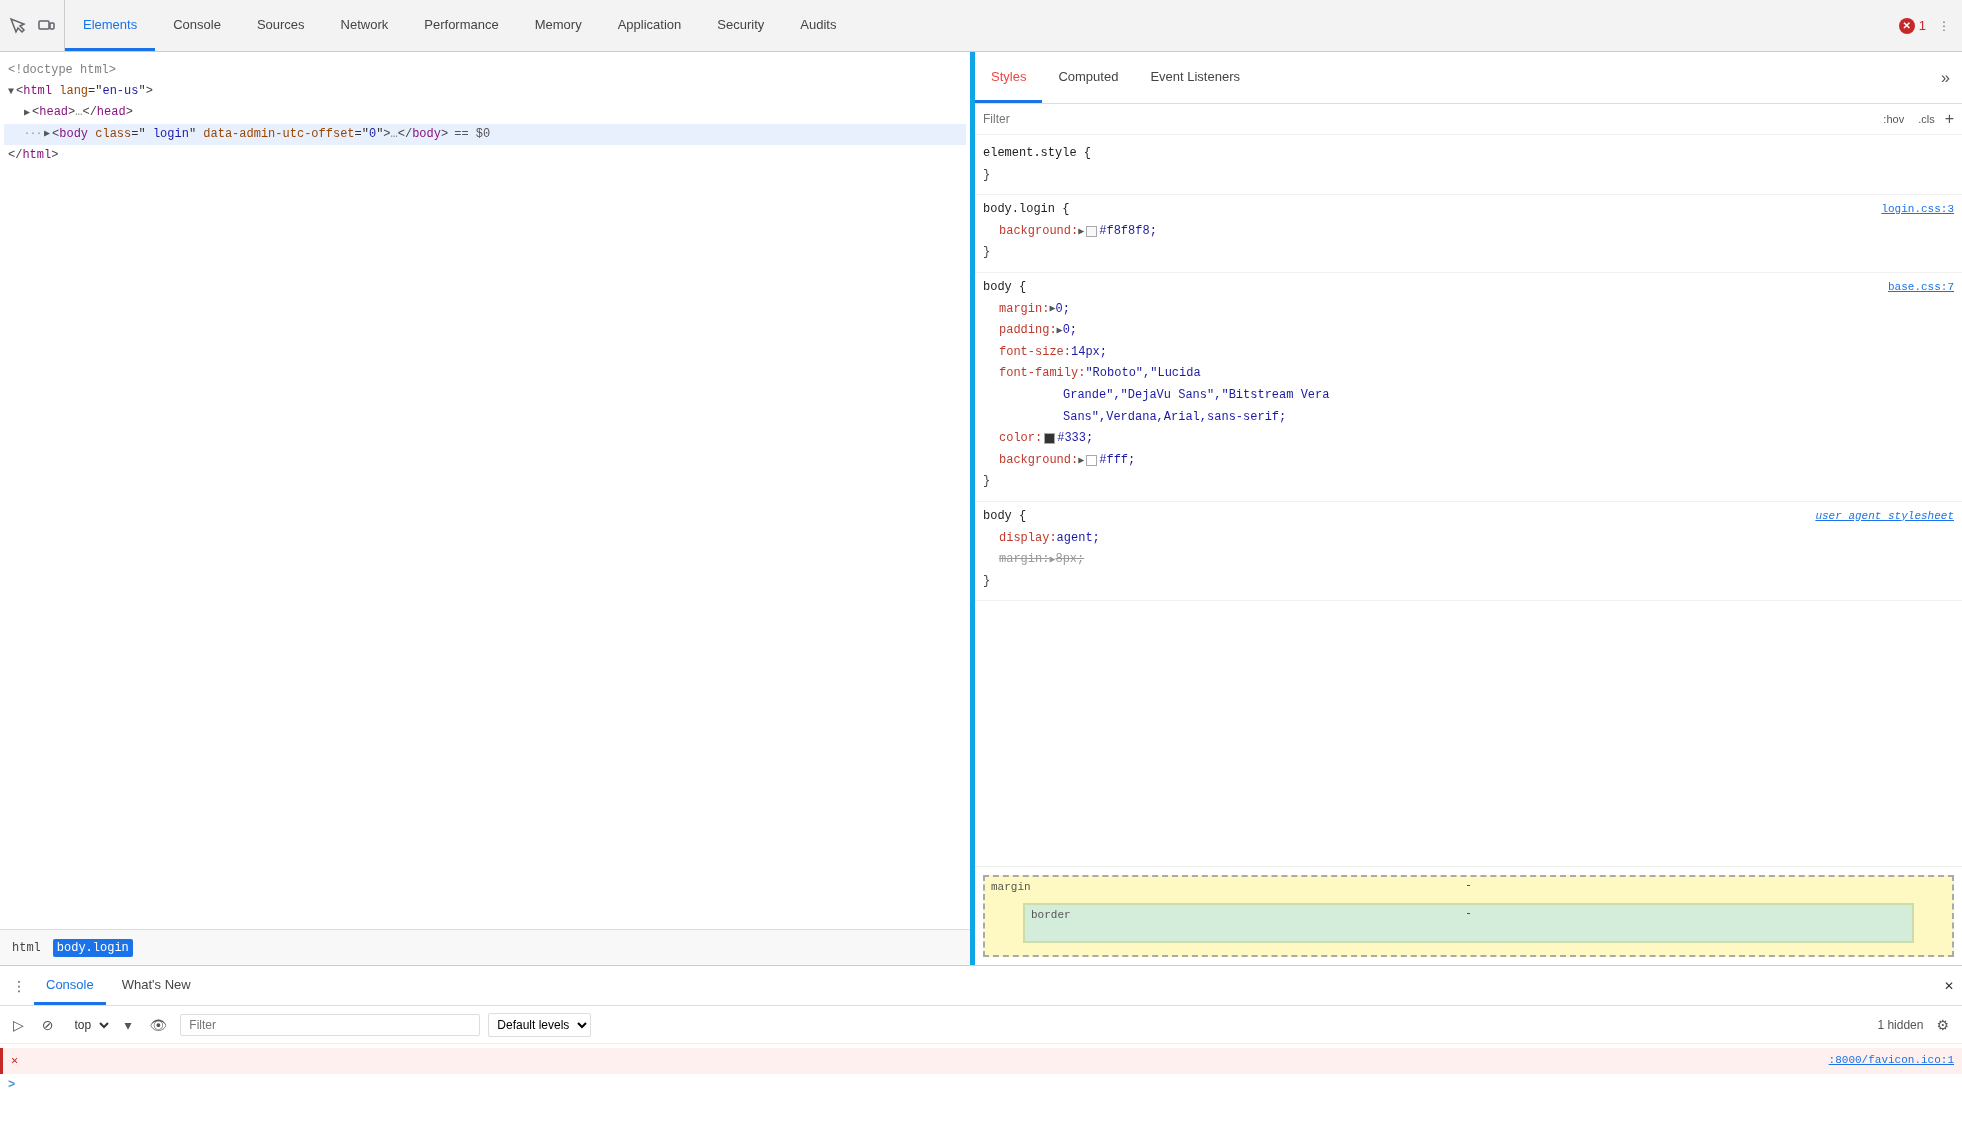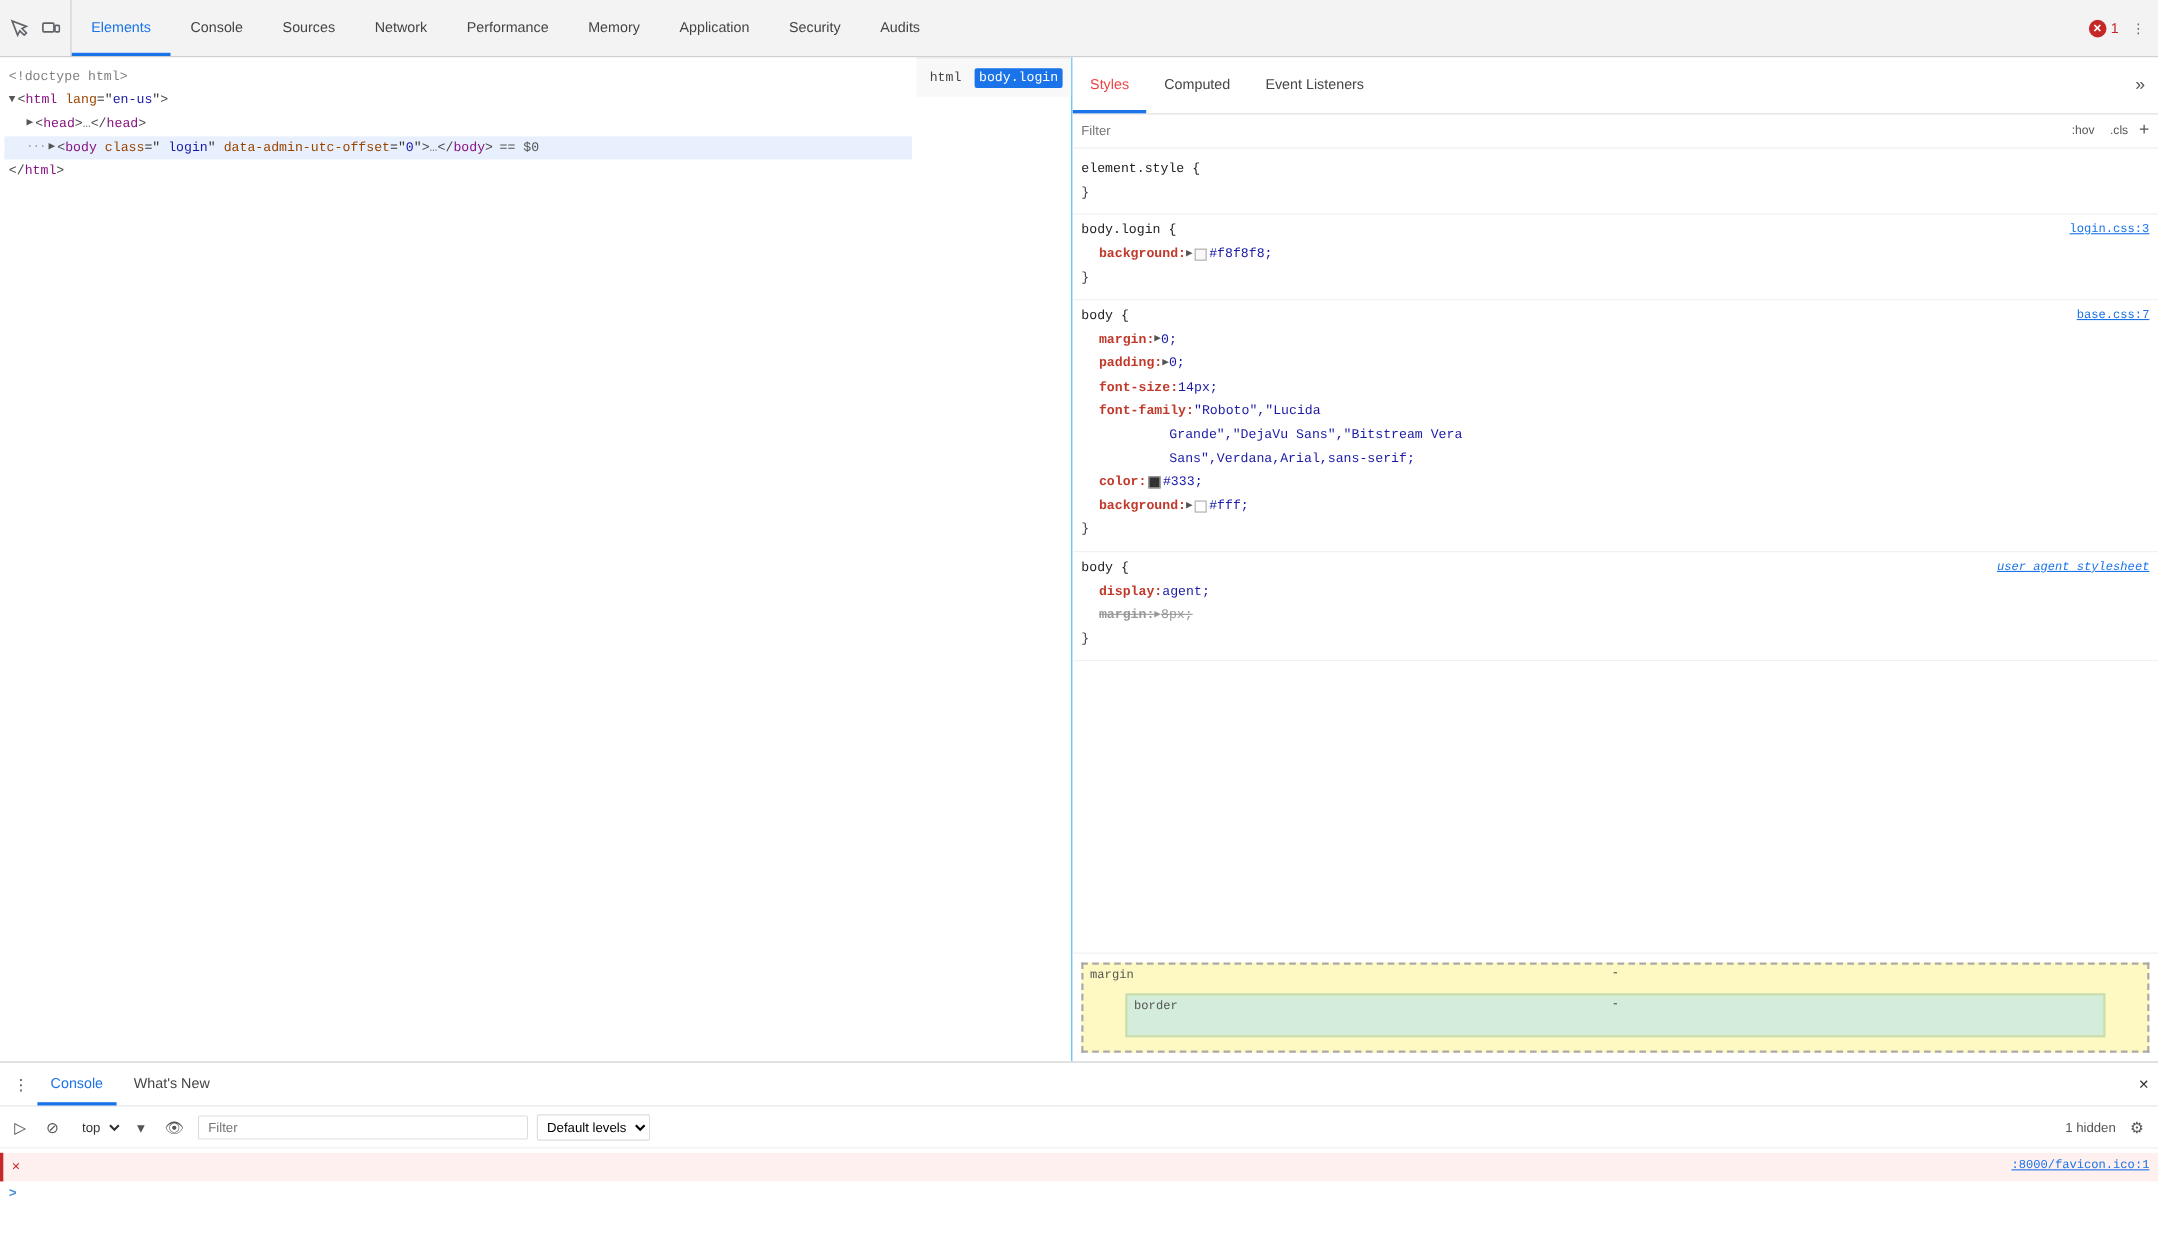--- a/index.html
+++ b/index.html
@@ -71,22 +71,23 @@
     .main-content {
       display: flex;
       flex: 1;
       overflow: hidden;
     }
 
     
     .left-panel {
       flex: 0 0 975px;
       background: #fff;
-      border-right: 1px solid #0ea5e9;
-      display: flex;
+      border-right: 5px solid #0ea5e9;
+      display: flex;
+      flex-direction: column;
       overflow: hidden;
     }
     .dom-content {
       flex: 1;
       padding: 8px 4px;
       font-family: "Consolas", "Courier New", monospace;
       font-size: 12px;
       line-height: 1.6;
       overflow: auto;
     }
@@ -242,21 +243,21 @@
       text-decoration: underline;
       cursor: pointer;
     }
     .css-brace { color: #444; }
     .css-property {
       padding-left: 16px;
       display: flex;
       align-items: center;
       gap: 0;
     }
-    .css-prop-name { color: #c0392b; font-weight: bold; }
+    .css-prop-name { color: #c0392b; }
     .css-prop-value { color: #1a1aa6; }
     .css-strikethrough .css-prop-name,
     .css-strikethrough .css-prop-value,
     .css-strikethrough .css-colon { 
       text-decoration: line-through; 
       color: #999;
     }
     .css-expand-arrow {
       color: #555;
       cursor: pointer;

